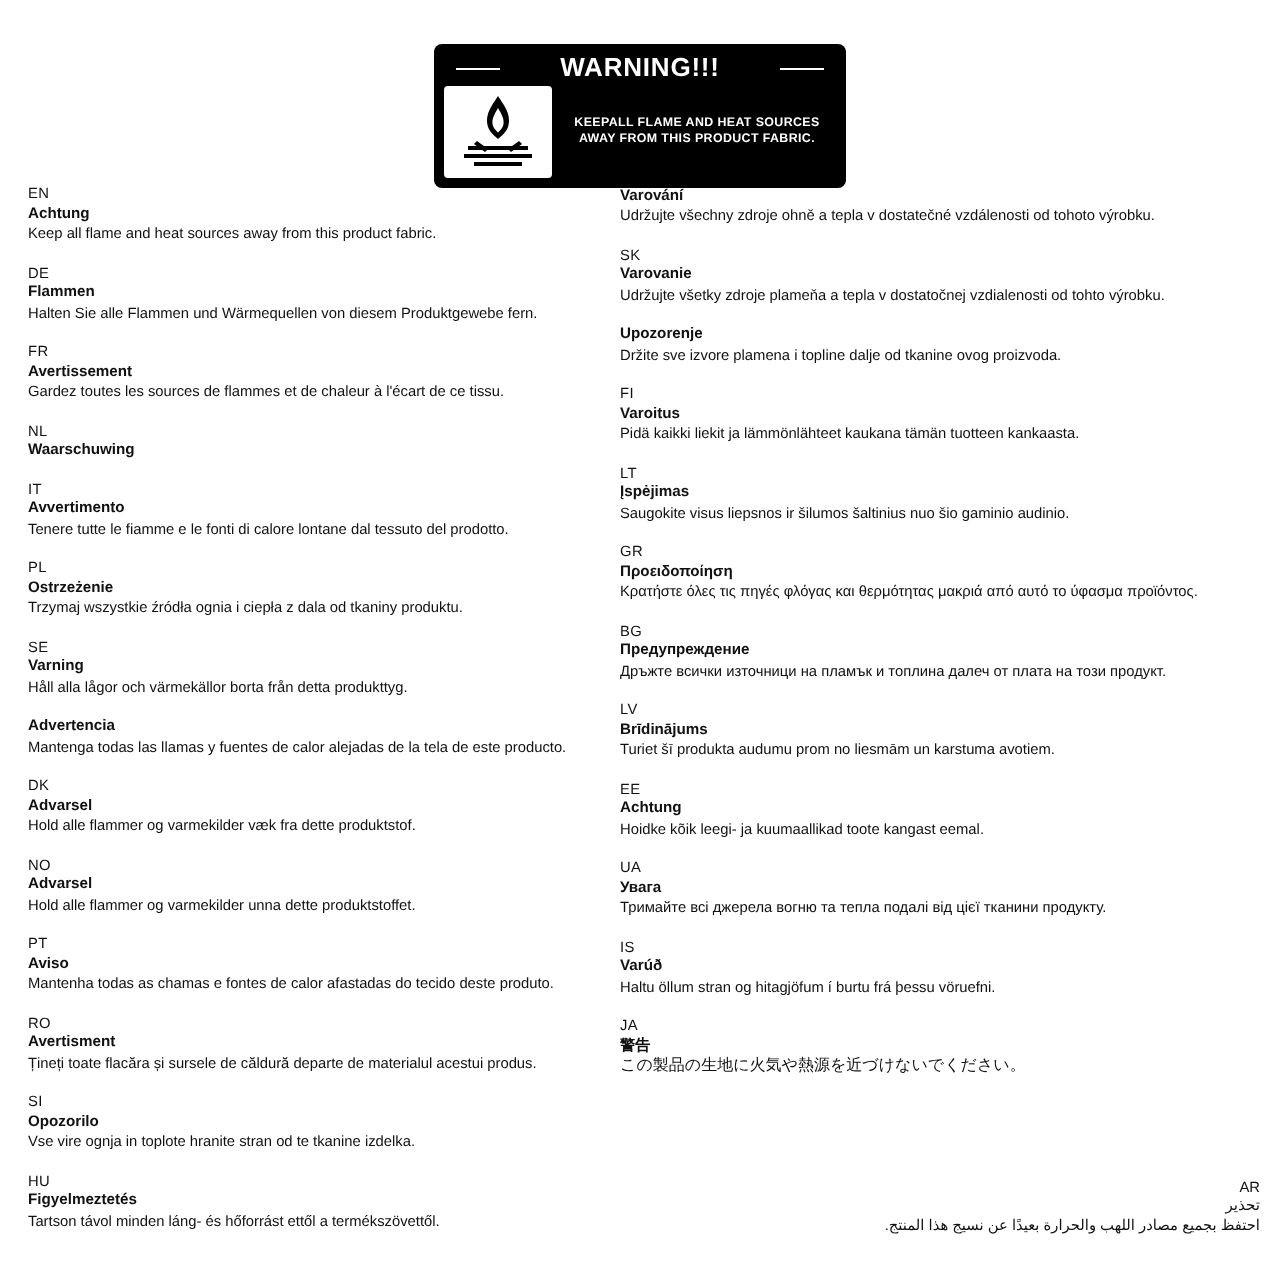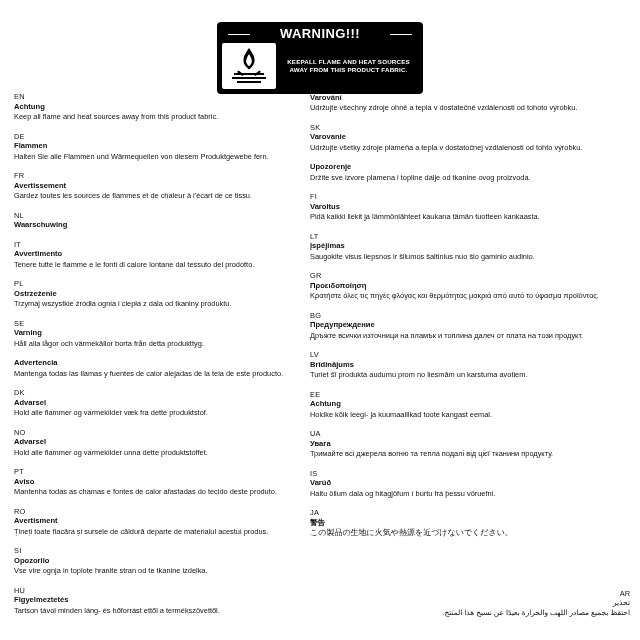--- a/index.html
+++ b/index.html
@@ -306,21 +306,21 @@
       <div class="txt">Hoidke kõik leegi- ja kuumaallikad toote kangast eemal.</div>
     </div>
     <div class="entry">
       <div class="code">UA</div>
       <div class="hdr">Увага</div>
       <div class="txt">Тримайте всі джерела вогню та тепла подалі від цієї тканини продукту.</div>
     </div>
     <div class="entry">
       <div class="code">IS</div>
       <div class="hdr">Varúð</div>
-      <div class="txt">Haltu öllum dala og hitagjöfum í burtu frá þessu vöruefni.</div>
+      <div class="txt">Haltu öllum stran og hitagjöfum í burtu frá þessu vöruefni.</div>
     </div>
     <div class="entry ja">
       <div class="code">JA</div>
       <div class="hdr">警告</div>
       <div class="txt">この製品の生地に火気や熱源を近づけないでください。</div>
     </div>
   </div>
 
 </div>
 

